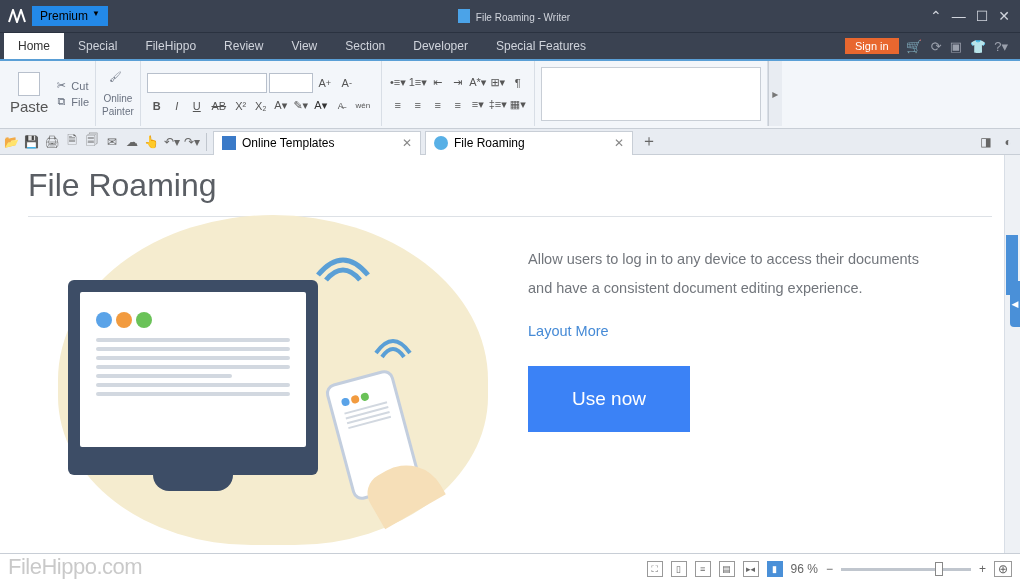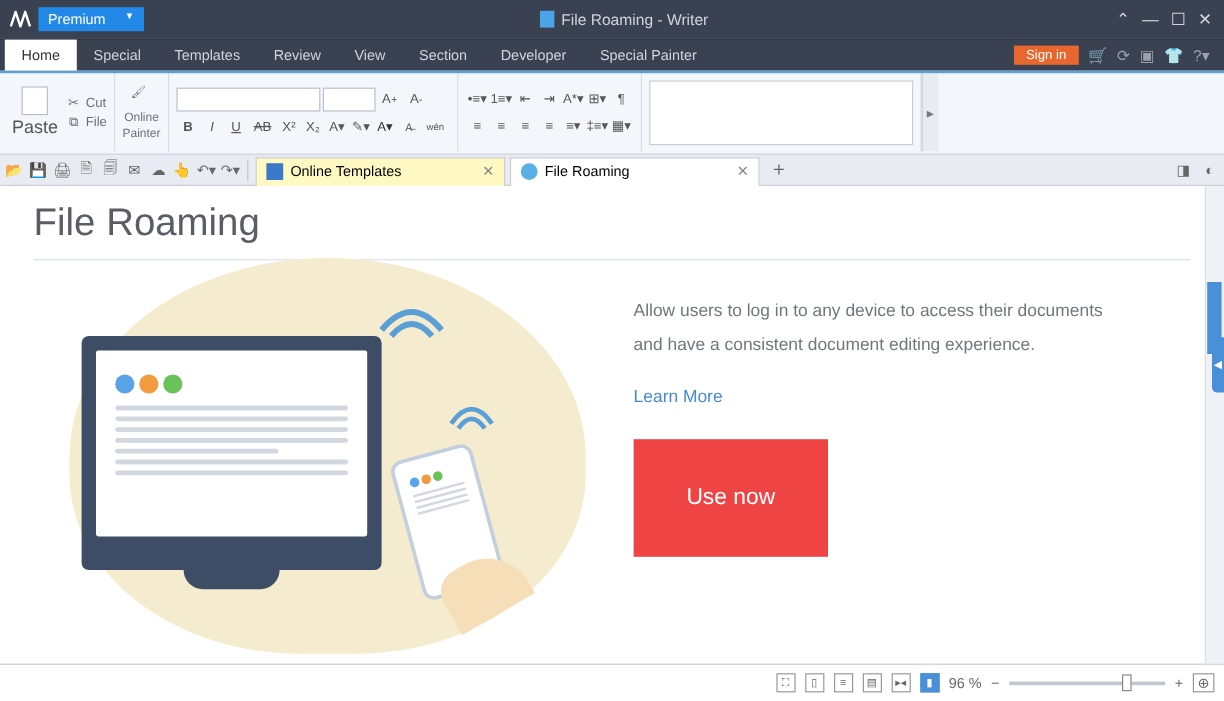--- a/index.html
+++ b/index.html
@@ -1,23 +1,23 @@
 <!DOCTYPE html>
 <html><head>
 <meta charset="utf-8">
 <style>
 * { box-sizing: border-box; margin: 0; padding: 0; font-family: 'Segoe UI', Tahoma, sans-serif; }
 body { width: 1020px; height: 584px; background: #fff; position: relative; overflow: hidden; font-size: 12px; }
 
 
 .titlebar { height: 32px; background: #3a4251; display: flex; align-items: center; color: #d0d4dc; }
 .logo { width: 22px; height: 22px; margin: 0 4px 0 6px; display: flex; align-items: center; justify-content: center; }
-.premium-btn { background: #2389e8; color: #ffffff; padding: 3px 8px; font-size: 12px; display: flex; align-items: flex-start; gap: 16px; }
+.premium-btn { background: #2389e8; color: #000000; padding: 3px 8px; font-size: 12px; display: flex; align-items: flex-start; gap: 4px; }
 .premium-btn .caret { font-size: 8px; }
-.title-center { flex: 1; display: flex; align-items: flex-start; justify-content: center; gap: 6px; font-size: 13px; }
+.title-center { flex: 1; display: flex; align-items: flex-end; justify-content: center; gap: 6px; font-size: 10px; }
 .doc-icon { width: 12px; height: 14px; background: #4ba3e8; }
 .win-controls { display: flex; gap: 10px; padding: 0 10px; align-items: center; }
 .win-controls span { font-size: 14px; cursor: pointer; }
 
 
 .menubar { height: 27px; background: #3a4251; display: flex; align-items: center; padding: 0 4px; border-top: 1px solid #2a3240; }
 .menu-item { color: #d0d4dc; padding: 0 14px; height: 100%; display: flex; align-items: center; font-size: 12px; cursor: pointer; }
 .menu-item.active { background: #fff; color: #333; }
 .menubar-right { margin-left: auto; display: flex; align-items: center; gap: 8px; padding-right: 8px; }
 .signin-btn { background: #e8672f; color: #fff; padding: 2px 10px; font-size: 11px; }
@@ -48,21 +48,21 @@
 .ribbon-collapse { width: 14px; background: #e8ecf2; display: flex; align-items: center; justify-content: center; color: #777; border-left: 1px solid #c8ced6; }
 
 
 .qat-row { height: 26px; background: #e8ecf2; border-bottom: 1px solid #c8ced6; display: flex; align-items: center; padding: 0 4px; gap: 4px; }
 .qat-btn { width: 16px; height: 16px; display: inline-flex; align-items: center; justify-content: center; color: #666; }
 .qat-sep { width: 1px; height: 18px; background: #c0c6ce; margin: 0 2px; }
 .tab { height: 24px; display: flex; align-items: center; padding: 0 8px; gap: 6px; font-size: 12px; background: #fff; border: 1px solid #c8ced6; border-bottom: none; margin-top: 2px; width: 208px; justify-content: space-between; }
 .tab .tab-body { display: flex; align-items: center; gap: 6px; }
 .tab .close { color: #888; font-size: 12px; }
 .tab .tico { width: 14px; height: 14px; }
-.tab.inactive { background: #fef9c3; }
+.tab.inactive { background: #ffffff; }
 .tab-add { width: 24px; display: flex; align-items: center; justify-content: center; color: #666; font-size: 16px; }
 .qat-right { margin-left: auto; display: flex; gap: 6px; color: #666; }
 
 
 .content { position: relative; height: 398px; background: #fff; overflow: hidden; }
 .page-title { font-size: 32px; font-weight: 300; color: #5a5e64; margin: 12px 0 12px 28px; }
 .hr { height: 1px; background: #dde1e6; margin: 0 28px 18px 28px; }
 .illust-area { display: flex; padding: 0 28px; gap: 20px; position: relative; }
 .illust { width: 480px; height: 280px; position: relative; }
 .blob { position: absolute; width: 430px; height: 330px; background: #f5eccf; border-radius: 50% 50% 45% 45%; left: 30px; top: -20px; }
@@ -80,21 +80,21 @@
 .lines { margin: 10px 16px; }
 .line { height: 4px; background: #d2d8e0; margin: 5px 0; border-radius: 2px; }
 .line.s { width: 70%; }
 .pdots { display: flex; gap: 2px; margin: 14px 0 0 10px; }
 .pdot { width: 8px; height: 8px; border-radius: 50%; }
 .plines { margin: 6px 10px; }
 .pline { height: 2px; background: #d2d8e0; margin: 3px 0; }
 
 .desc { width: 400px; color: #72767c; font-size: 14.5px; line-height: 2.0; padding-top: 10px; }
 .learn-more { color: #458ad6; margin-top: 14px; display: block; }
-.use-now-btn { display: inline-block; background: #ef4444; color: #fff; padding: 30px 44px; font-size: 19px; margin-top: 20px; font-weight: 300; }
+.use-now-btn { display: inline-block; background: #3b82f6; color: #fff; padding: 14px 44px; font-size: 19px; margin-top: 20px; font-weight: 300; }
 
 .scrollbar-v { position: absolute; right: 0; top: 0; bottom: 0; width: 16px; background: #eef1f5; border-left: 1px solid #d8dee6; }
 .scroll-thumb { position: absolute; right: 2px; width: 12px; height: 60px; background: #4a90d8; top: 80px; }
 .collapse-handle { position: absolute; right: 0; top: 126px; width: 10px; height: 46px; background: #4a90d8; border-radius: 4px 0 0 4px; display: flex; align-items: center; justify-content: center; color: #fff; font-size: 9px; z-index: 5; }
 
 
 .statusbar { position: absolute; bottom: 0; left: 0; right: 0; height: 31px; border-top: 1px solid #c8ced6; display: flex; align-items: center; padding: 0 8px; gap: 10px; font-size: 12px; color: #666; background: #fff; }
 .watermark { font-size: 22px; color: rgba(100,100,100,0.35); position: absolute; left: 8px; bottom: 4px; font-weight: 400; letter-spacing: -0.5px; }
 .status-right { margin-left: auto; display: flex; align-items: center; gap: 8px; }
 .view-btn { width: 16px; height: 16px; border: 1px solid #999; display: inline-flex; align-items: center; justify-content: center; font-size: 9px; }
@@ -127,36 +127,36 @@
 </div>
 
 <div class="menubar">
   <div class="menu-item active">
       <span>Home</span>
     </div>
   <div class="menu-item">
       <span>Special</span>
     </div>
   <div class="menu-item">
-      <span>Templates</span>
+      <span>FileHippo</span>
     </div>
   <div class="menu-item">
       <span>Review</span>
     </div>
   <div class="menu-item">
       <span>View</span>
     </div>
   <div class="menu-item">
       <span>Section</span>
     </div>
   <div class="menu-item">
       <span>Developer</span>
     </div>
   <div class="menu-item">
-      <span>Special Painter</span>
+      <span>Special Features</span>
     </div>
   <div class="menubar-right">
     <div class="signin-btn"><span>Sign in</span></div>
     <span class="menu-icon">🛒</span>
     <span class="menu-icon">⟳</span>
     <span class="menu-icon">▣</span>
     <span class="menu-icon">👕</span>
     <span class="menu-icon">?▾</span>
   </div>
 </div>
@@ -312,31 +312,32 @@
             <div class="pline"></div>
             <div class="pline"></div>
             <div class="pline"></div>
             <div class="pline"></div>
           </div>
       </div>
       <div class="hand"></div>
     </div>
     <div class="desc">
       <p>Allow users to log in to any device to access their documents and have a consistent document editing experience.</p>
-      <a class="learn-more">Learn More</a>
+      <a class="learn-more">Layout More</a>
       <div class="use-now-btn"><span>Use now</span></div>
     </div>
   </div>
   <div class="scrollbar-v">
     <div class="scroll-thumb"></div>
   </div>
   <div class="collapse-handle">◀</div>
 </div>
 
 <div class="statusbar">
+  <span class="watermark">FileHippo.com</span>
   <div class="status-right">
     <span class="view-btn">⛶</span>
     <span class="view-btn">▯</span>
     <span class="view-btn">≡</span>
     <span class="view-btn">▤</span>
     <span class="view-btn">▸◂</span>
     <span class="view-btn" style="background:#4a90d8;border-color:#4a90d8;color:#fff">▮</span>
     <span>96 %</span>
     <span>−</span>
     <div class="zoom-slider">

